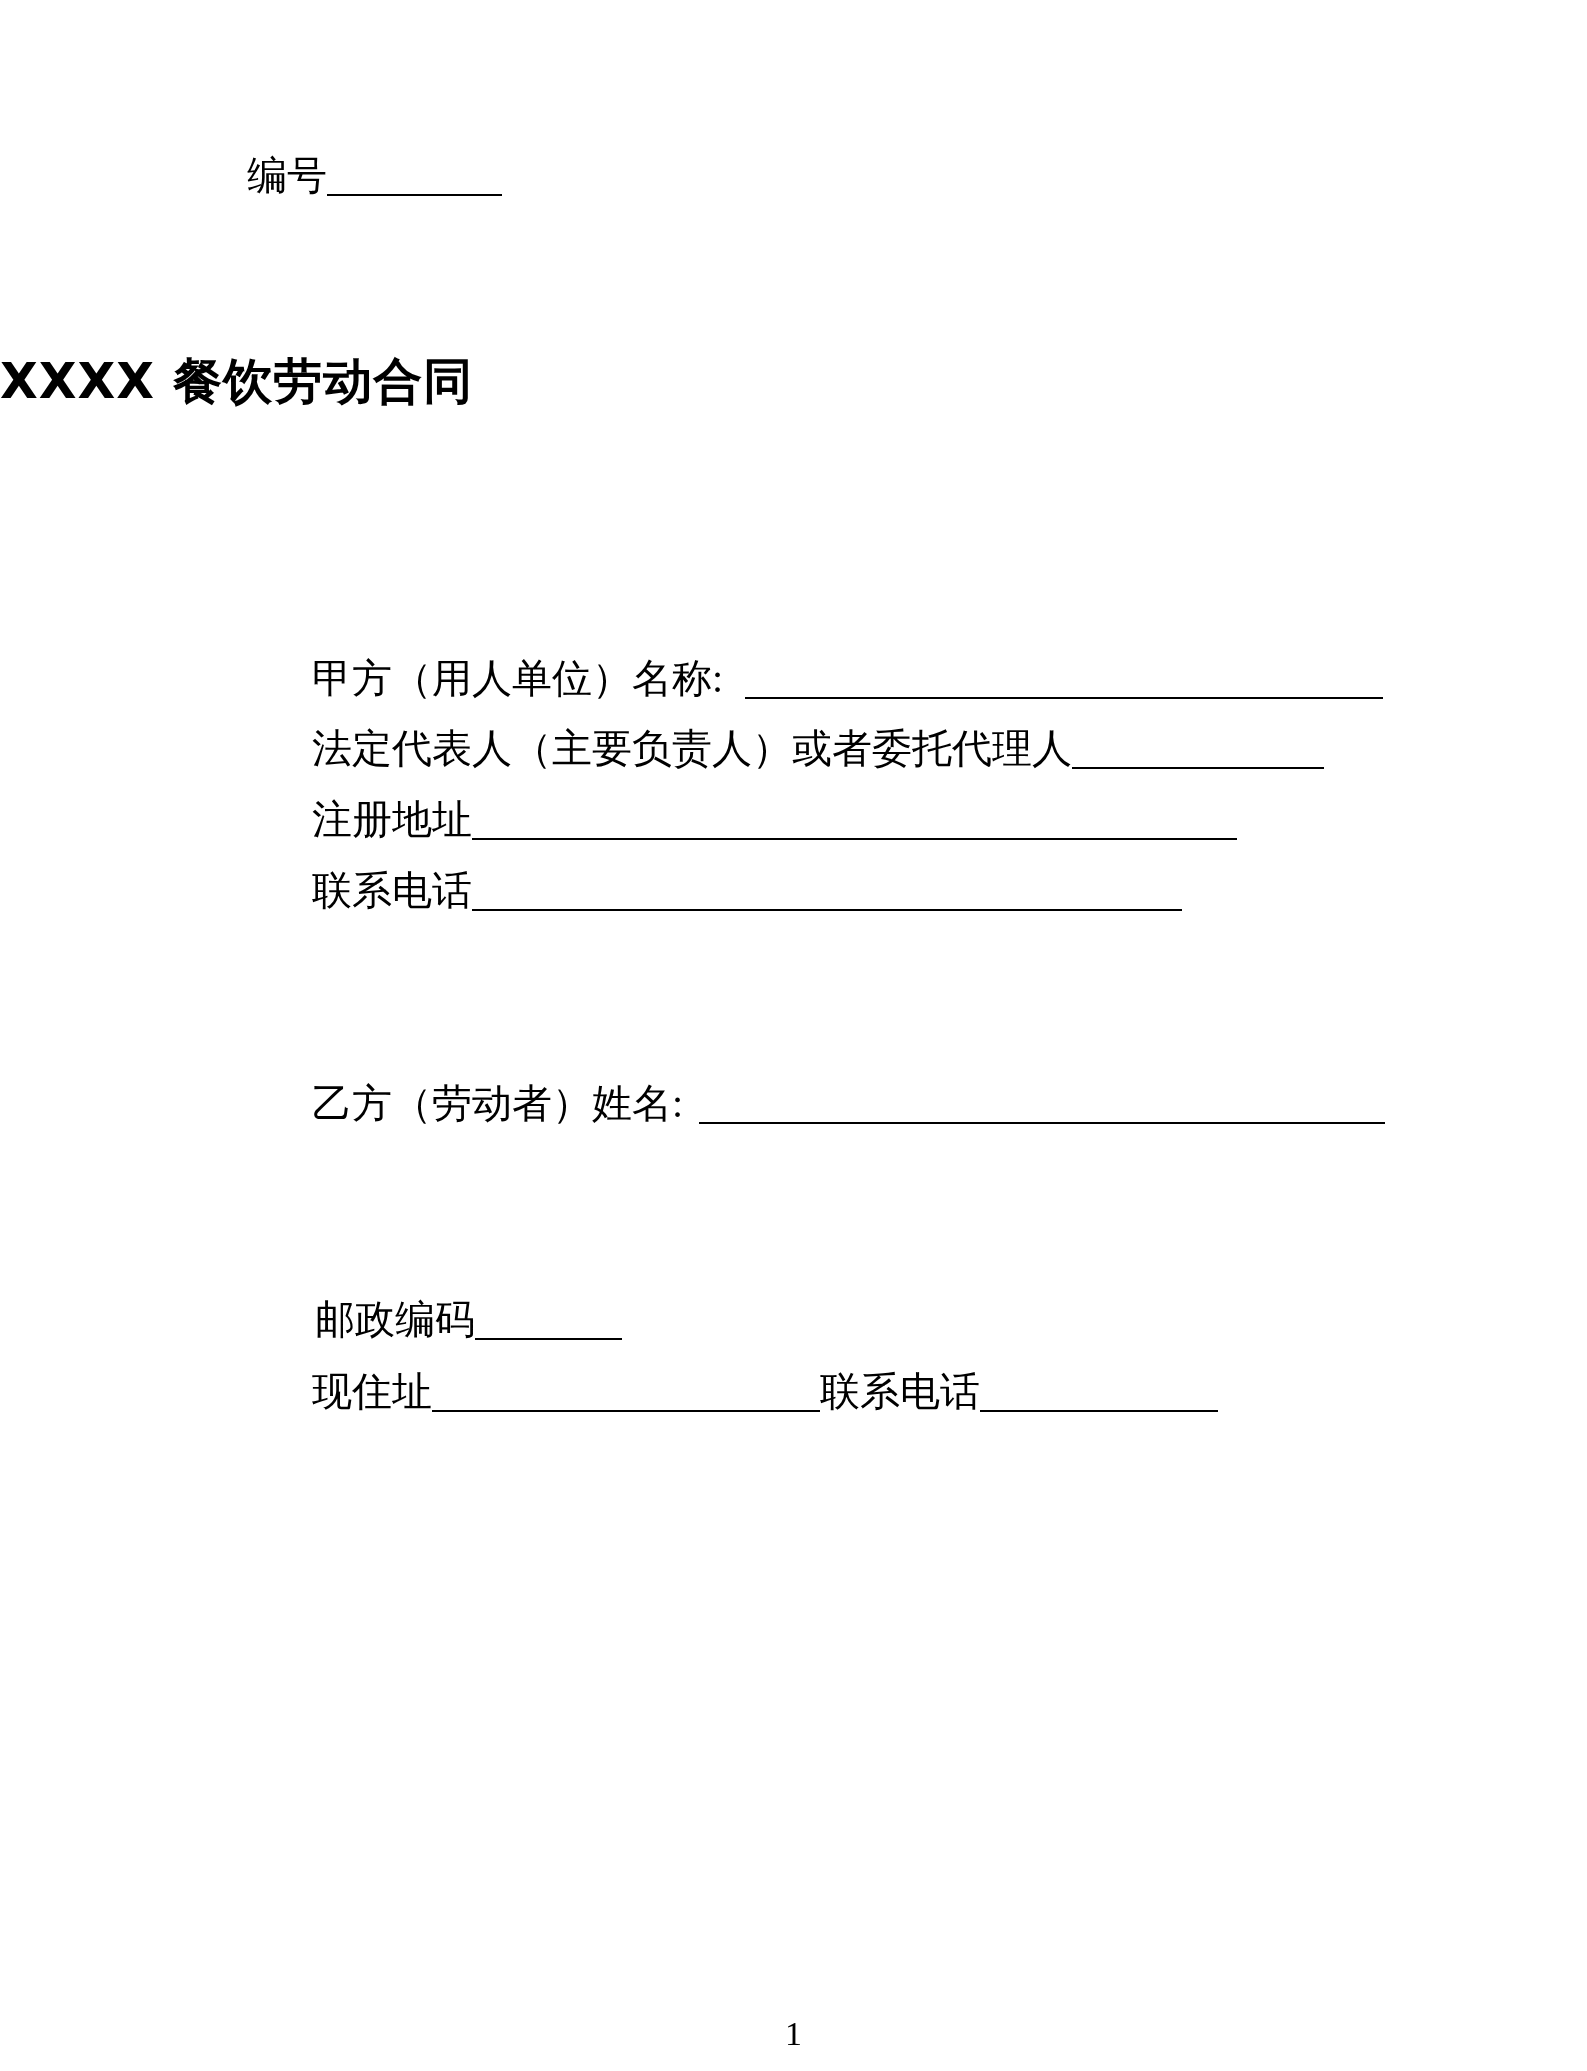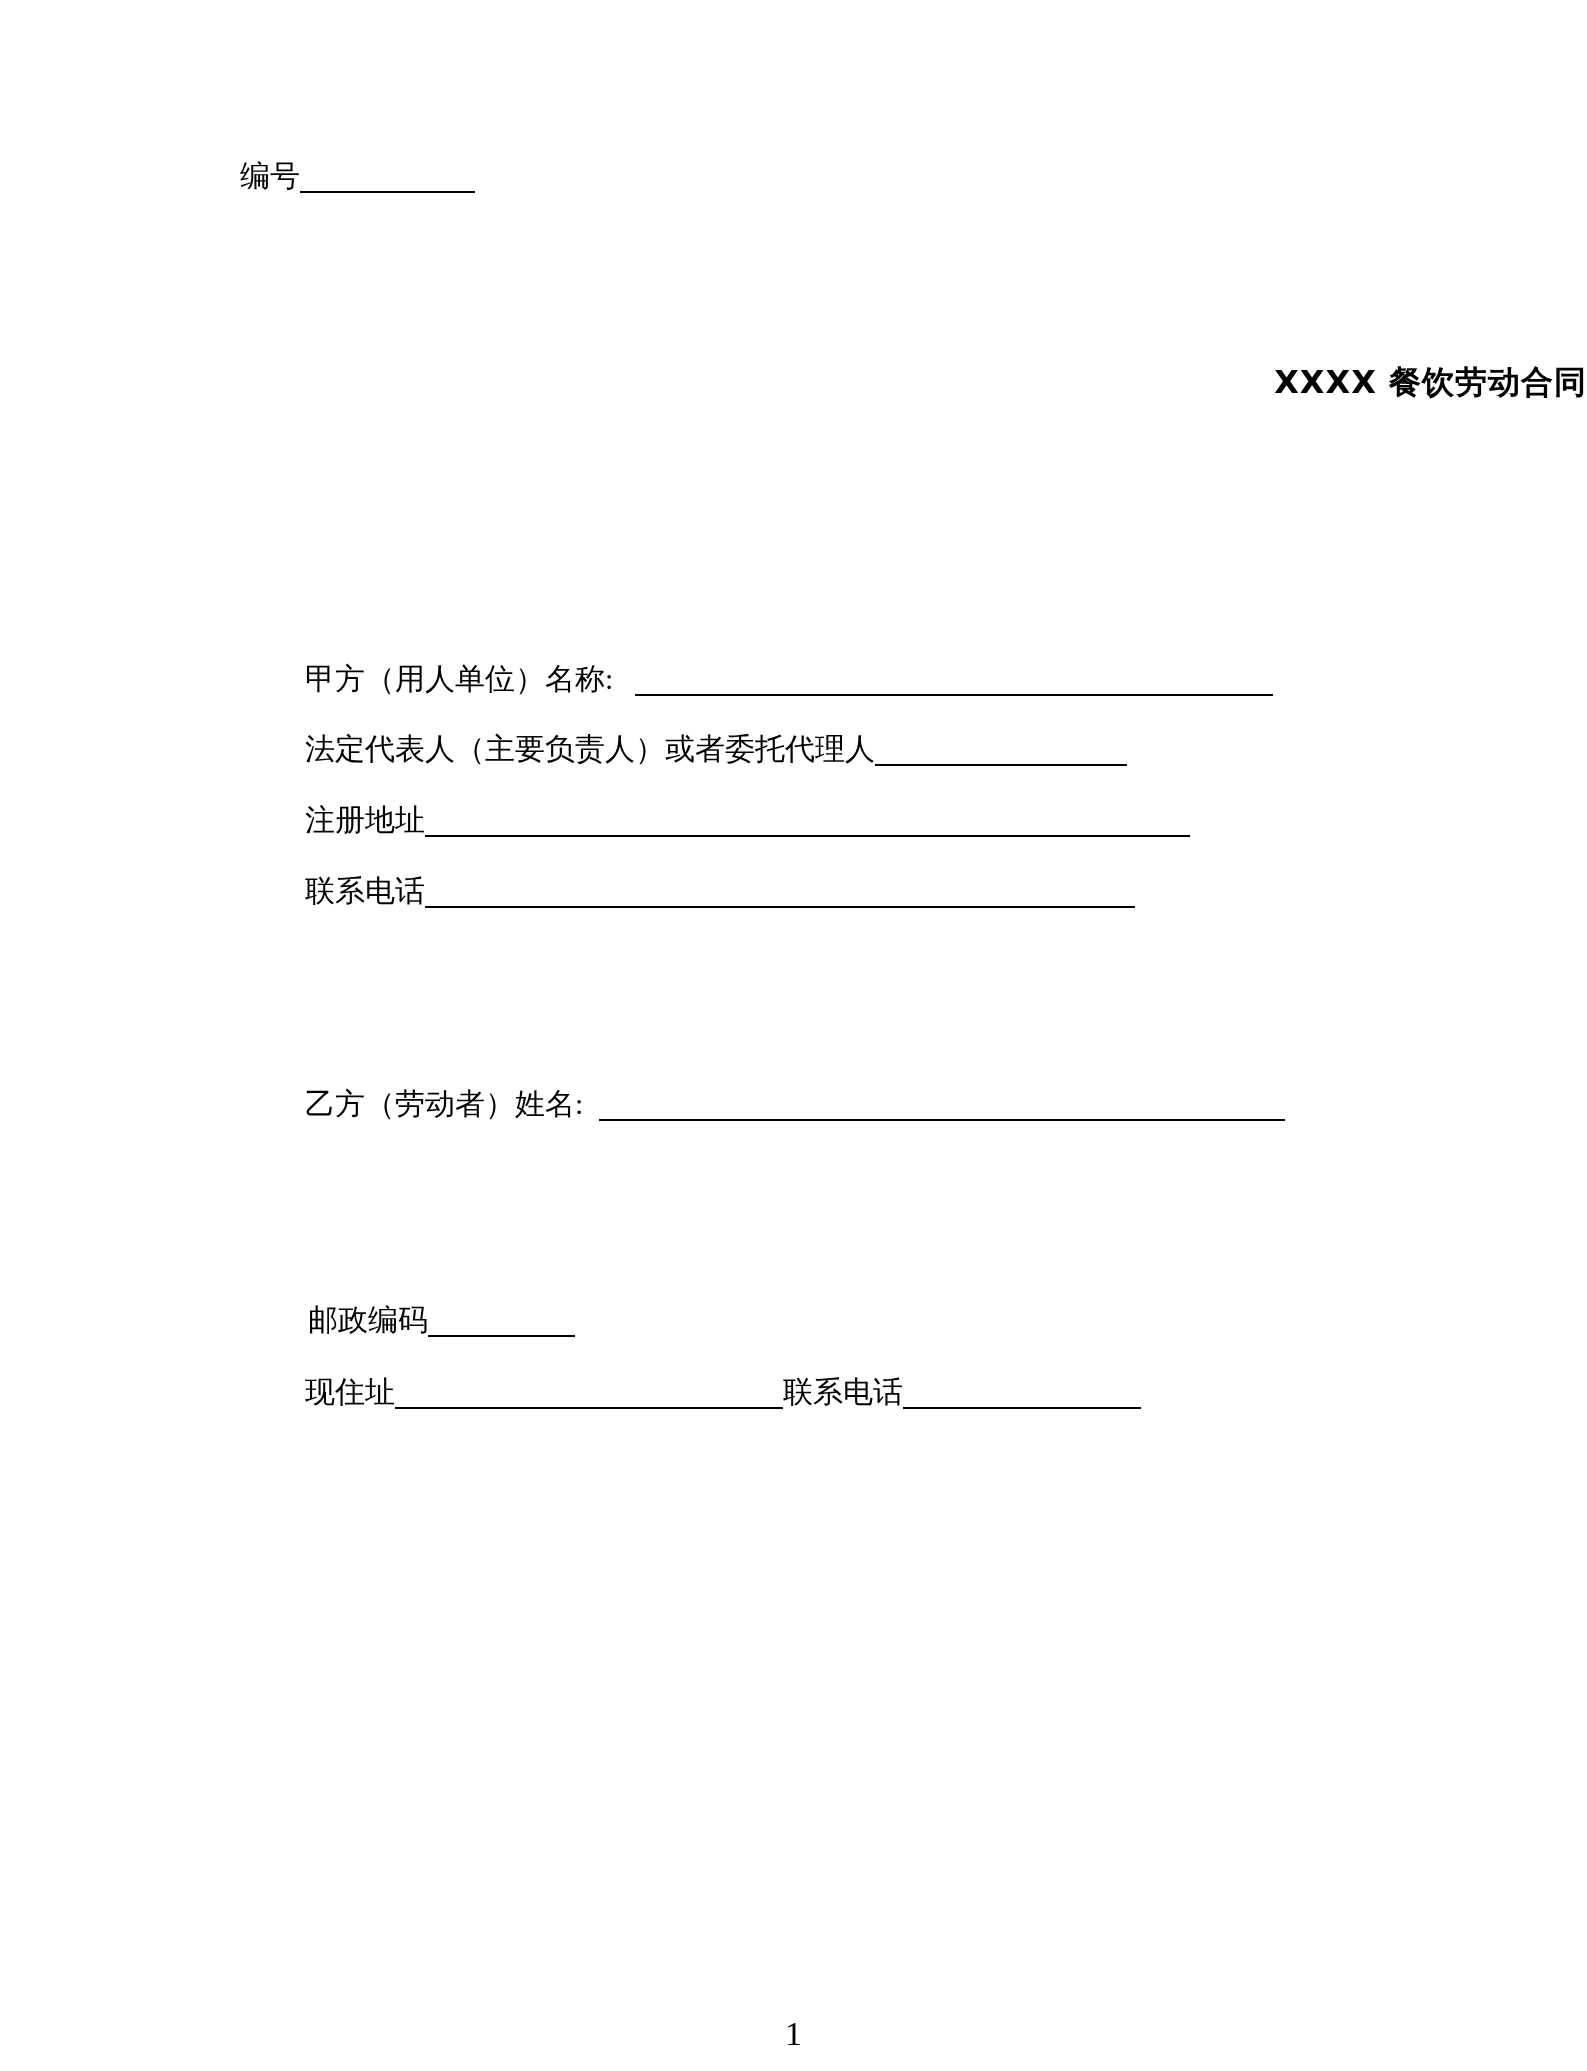--- a/index.html
+++ b/index.html
@@ -12,39 +12,40 @@
     width: 1587px;
     height: 2071px;
     background: #ffffff;
     color: #000000;
     font-family: "Liberation Serif", "DejaVu Serif", serif;
     overflow: hidden;
   }
   .row {
     position: absolute;
     white-space: nowrap;
-    font-size: 30px;
+    font-size: 40px;
     line-height: 44px;
     color: #000000;
+    margin-left: 7px;
   }
   .blank {
     display: inline-block;
     height: 0;
     border-bottom: 2px solid #000000;
     vertical-align: -7px;
   }
   .doc-title {
     position: absolute;
     top: 358px;
     left: 0;
     width: 100%;
-    text-align: right;
+    text-align: left;
     font-family: "DejaVu Sans", "Liberation Sans", sans-serif;
     font-weight: bold;
-    font-size: 32px;
+    font-size: 49px;
     line-height: 48px;
     letter-spacing: 1px;
   }
   .page-number {
     position: absolute;
     top: 2012px;
     left: 0;
     width: 100%;
     text-align: center;
     font-size: 34px;

